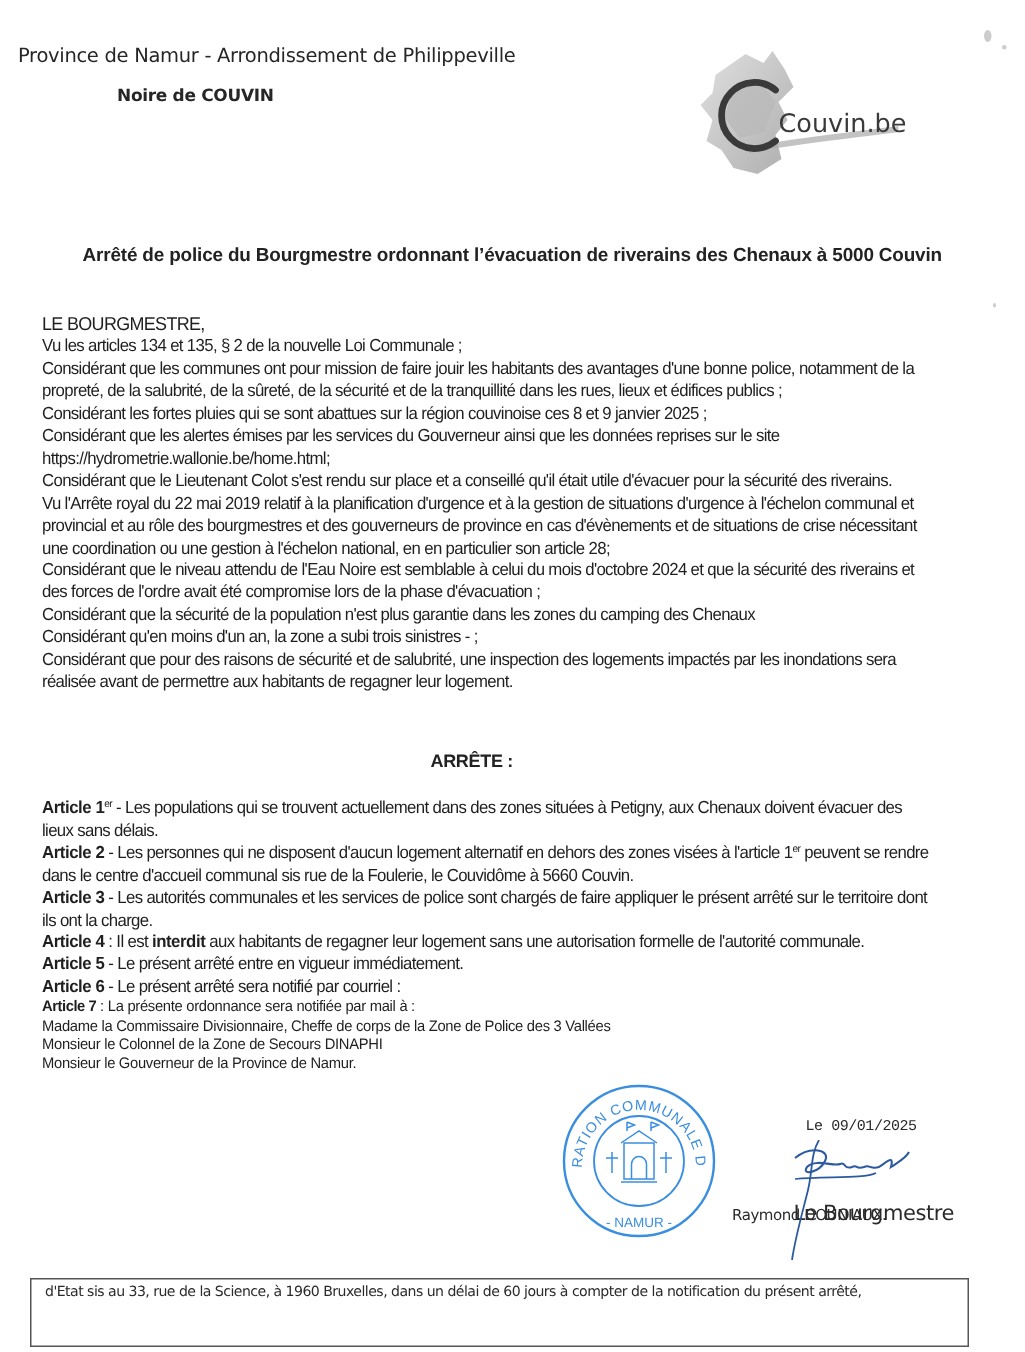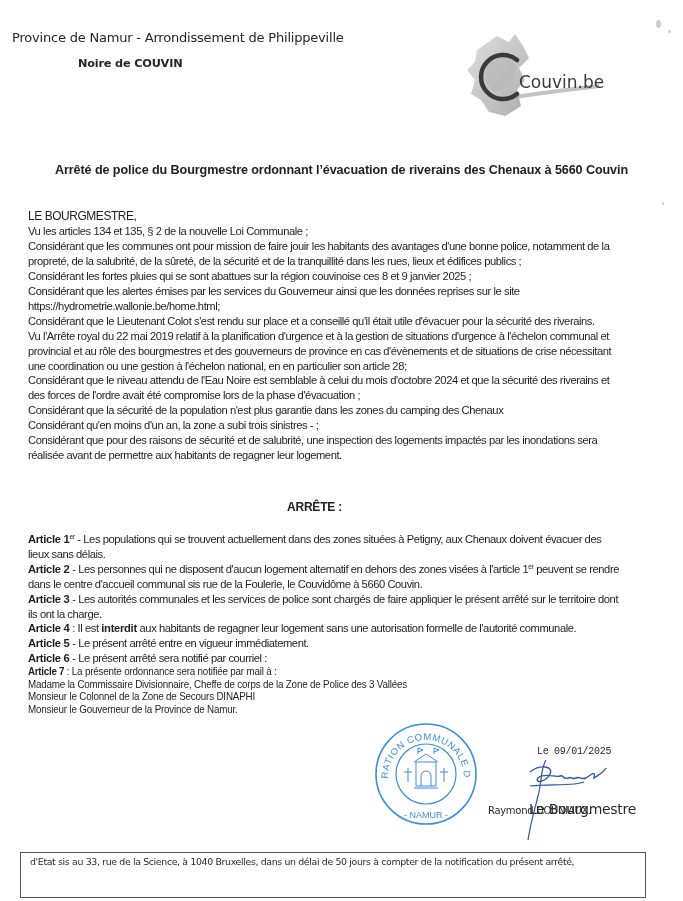--- a/index.html
+++ b/index.html
@@ -157,21 +157,21 @@
     <path d="M40 72 C 70 66, 110 62, 140 58" stroke="#aaa" stroke-width="4" fill="none" opacity="0.7"></path>
     <path d="M58 32 A 22 22 0 1 0 58 66" stroke="#3a3a3a" stroke-width="4.5" fill="none" stroke-linecap="round"></path>
     <text x="60" y="60" font-family="DejaVu Sans, sans-serif" font-size="17" fill="#3a3a3a">Couvin.be</text>
   </svg>
 </div>
 
 <div class="speck" style="left:656px;top:20px;width:5px;height:8px;opacity:0.5"></div>
 <div class="speck" style="left:668px;top:30px;width:3px;height:3px;opacity:0.5"></div>
 <div class="speck" style="left:662px;top:202px;width:2px;height:3px;opacity:0.5"></div>
 
-<div class="abs doc-title">Arrêté de police du Bourgmestre ordonnant l’évacuation de riverains des Chenaux à 5660 Couvin</div>
+<div class="abs doc-title">Arrêté de police du Bourgmestre ordonnant l’évacuation de riverains des Chenaux à 5000 Couvin</div>
 
 <div class="abs body-text">
   <span class="line lead">LE BOURGMESTRE,</span>
   <span class="line">Vu les articles 134 et 135, § 2 de la nouvelle Loi Communale ;</span>
   <span class="line">Considérant que les communes ont pour mission de faire jouir les habitants des avantages d'une bonne police, notamment de la</span>
   <span class="line">propreté, de la salubrité, de la sûreté, de la sécurité et de la tranquillité dans les rues, lieux et édifices publics ;</span>
   <span class="line">Considérant les fortes pluies qui se sont abattues sur la région couvinoise ces 8 et 9 janvier 2025 ;</span>
   <span class="line">Considérant que les alertes émises par les services du Gouverneur ainsi que les données reprises sur le site</span>
   <span class="line">https://hydrometrie.wallonie.be/home.html;</span>
   <span class="line">Considérant que le Lieutenant Colot s'est rendu sur place et a conseillé qu'il était utile d'évacuer pour la sécurité des riverains.</span>
@@ -246,14 +246,14 @@
   <svg width="110" height="80" viewBox="0 0 110 80">
     <path d="M26 0 C 20 10, 22 22, 18 36 C 14 52, 10 66, 8 80" stroke="#2c5aa0" stroke-width="1.2" fill="none"></path>
     <path d="M10 12 C 20 4, 34 6, 30 14 C 26 22, 14 24, 18 18 C 24 12, 36 18, 40 16 C 44 14, 42 20, 48 18 C 52 16, 50 20, 56 18 C 60 16, 60 20, 66 18 C 72 14, 76 10, 74 18 C 80 14, 84 12, 86 8" stroke="#2c5aa0" stroke-width="1.4" fill="none"></path>
     <path d="M10 26 C 30 24, 56 26, 64 22" stroke="#2c5aa0" stroke-width="1.1" fill="none"></path>
   </svg>
 </div>
 <div class="abs sig-name">Raymond DOUNIAUX.</div>
 
 <div class="abs footer-box"></div>
 <div class="abs footer-text">
-  <span class="line">d'Etat sis au 33, rue de la Science, à 1040 Bruxelles, dans un délai de 50 jours à compter de la notification du présent arrêté,</span>
+  <span class="line">d'Etat sis au 33, rue de la Science, à 1960 Bruxelles, dans un délai de 60 jours à compter de la notification du présent arrêté,</span>
 </div>
 
 </body></html>

